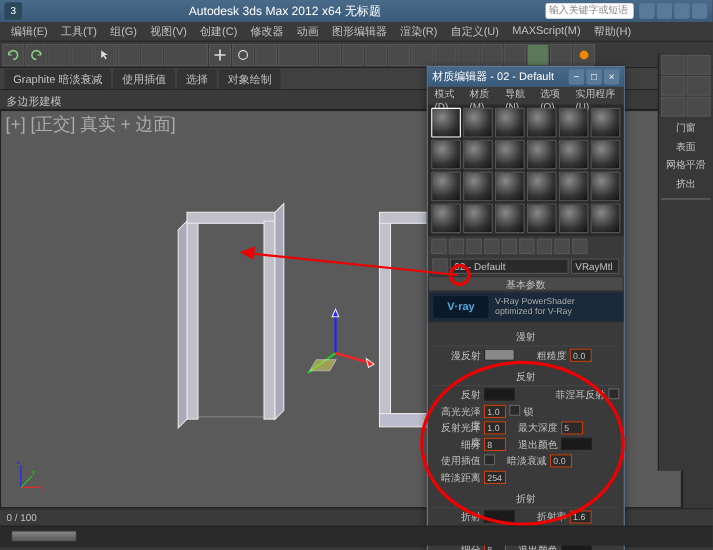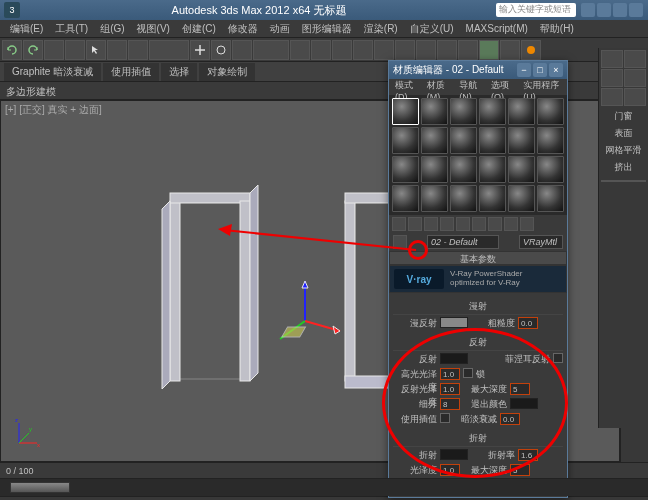--- a/index.html
+++ b/index.html
@@ -12,36 +12,36 @@
 .menubar { height:18px; background:#3a3a3a; display:flex; align-items:center; padding:0 4px; border-bottom:1px solid #222; }
 .menubar span { padding:0 6px; font-size:10px; }
 .toolbar { height:24px; background:#3a3a3a; display:flex; align-items:center; padding:0 2px; border-bottom:1px solid #222; gap:1px; }
 .tbtn { width:20px; height:20px; background:#4a4a4a; border:1px solid #555; display:flex; align-items:center; justify-content:center; }
 .tbtn svg { width:12px; height:12px; }
 .ribbon { height:20px; background:#404040; display:flex; align-items:center; padding:0 4px; border-bottom:1px solid #222; }
 .ribbon .tab { padding:2px 8px; font-size:10px; background:#333; margin-right:2px; }
 .ribbon2 { height:18px; background:#3a3a3a; padding:0 6px; display:flex; align-items:flex-end; font-size:10px; border-bottom:1px solid #222; }
 .main { display:flex; height:362px; }
 .viewport { flex:1; background:#5a5a5a; border:1px solid #222; position:relative; }
-.viewport-label { position:absolute; top:2px; left:4px; font-size:10px; color:#aaa; }
+.viewport-label { position:absolute; top:2px; left:4px; font-size:16px; color:#aaa; }
 .axis { position:absolute; bottom:12px; left:12px; width:30px; height:30px; }
 .rightpanel { width:28px; background:#383838; border-left:1px solid #222; display:flex; flex-direction:column; align-items:center; padding-top:4px; gap:2px; }
 .rbtn { width:22px; height:18px; background:#4a4a4a; border:1px solid #555; }
 .matdialog { position:absolute; top:60px; left:388px; width:180px; background:#3a3a3a; border:1px solid #5a7a9a; box-shadow:0 2px 8px rgba(0,0,0,0.5); }
 .md-title { height:18px; background:linear-gradient(#4a6a8a,#3a5a7a); display:flex; align-items:center; padding:0 4px; color:#fff; font-size:10px; }
 .md-title .ttxt { flex:1; }
 .md-title .winbtn { width:14px; height:14px; margin-left:2px; background:#5a7a9a; border-radius:2px; display:flex; align-items:center; justify-content:center; font-size:9px; }
 .md-menu { height:16px; background:#3a3a3a; display:flex; padding:0 2px; font-size:9px; }
 .md-menu span { padding:0 4px; }
 .md-slots { display:grid; grid-template-columns:repeat(6,1fr); gap:2px; padding:3px; background:#2a2a2a; }
 .slot { aspect-ratio:1; background:radial-gradient(circle at 35% 30%,#888,#333 60%,#111); border:1px solid #555; border-radius:1px; }
 .slot.sel { border-color:#fff; }
 .md-tool { height:18px; background:#3a3a3a; display:flex; align-items:center; gap:2px; padding:0 3px; position:relative; }
 .md-tool .tb { width:14px; height:14px; background:#4a4a4a; border:1px solid #555; }
-.md-drop { height:18px; display:flex; align-items:center; padding:0 4px; gap:20px;font-style:italic; }
+.md-drop { height:18px; display:flex; align-items:center; padding:0 4px; gap:2px; }
 .md-drop .dd { height:14px; background:#2a2a2a; border:1px solid #555; font-size:9px; padding:0 3px; display:flex; align-items:center; }
 .md-section-hdr { height:14px; background:#4a4a4a; text-align:center; font-size:9px; line-height:14px; border:1px solid #333; }
 .vray-banner { height:28px; background:#1a2a3a; display:flex; align-items:center; padding:0 4px; border:1px solid #333; }
 .vray-banner .vlogo { width:50px; height:20px; background:#0a1a2a; border-radius:2px; display:flex; align-items:center; justify-content:center; color:#5ad; font-size:10px; font-weight:bold; }
 .vray-banner .vtxt { margin-left:6px; font-size:8px; color:#aaa; line-height:1.1; }
 .md-params { padding:3px 4px; font-size:9px; position:relative; }
 .prow { display:flex; align-items:flex-start; height:15px; gap:3px; }
 .plbl { width:44px; text-align:right; }
 .pswatch { width:28px; height:11px; background:#888; border:1px solid #222; }
 .pswatch.dark { background:#1a1a1a; }
@@ -323,20 +323,24 @@
           <div class="pspin">8</div>
           <span class="plbl">退出颜色</span>
           <div class="pswatch dark"></div>
         </div>
       <div class="prow">
           <span class="plbl">使用插值</span>
           <div class="pcheck"></div>
           <span class="plbl">暗淡衰减</span>
           <div class="pspin">0.0</div>
         </div>
+      <div class="prow">
+          <span class="plbl">暗淡距离</span>
+          <div class="pspin">254</div>
+        </div>
     </div>
     <div class="psec">
       <div class="psec-title">折射</div>
       <div class="prow">
           <span class="plbl">折射</span>
           <div class="pswatch dark"></div>
           <span class="plbl">折射率</span>
           <div class="pspin">1.6</div>
         </div>
       <div class="prow">

